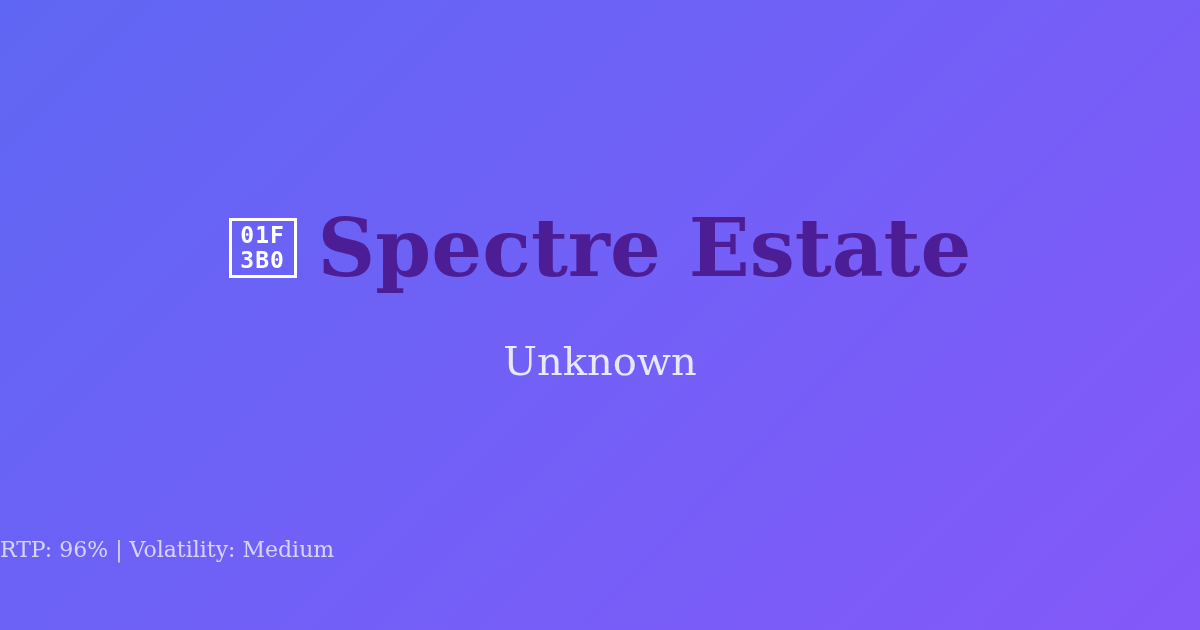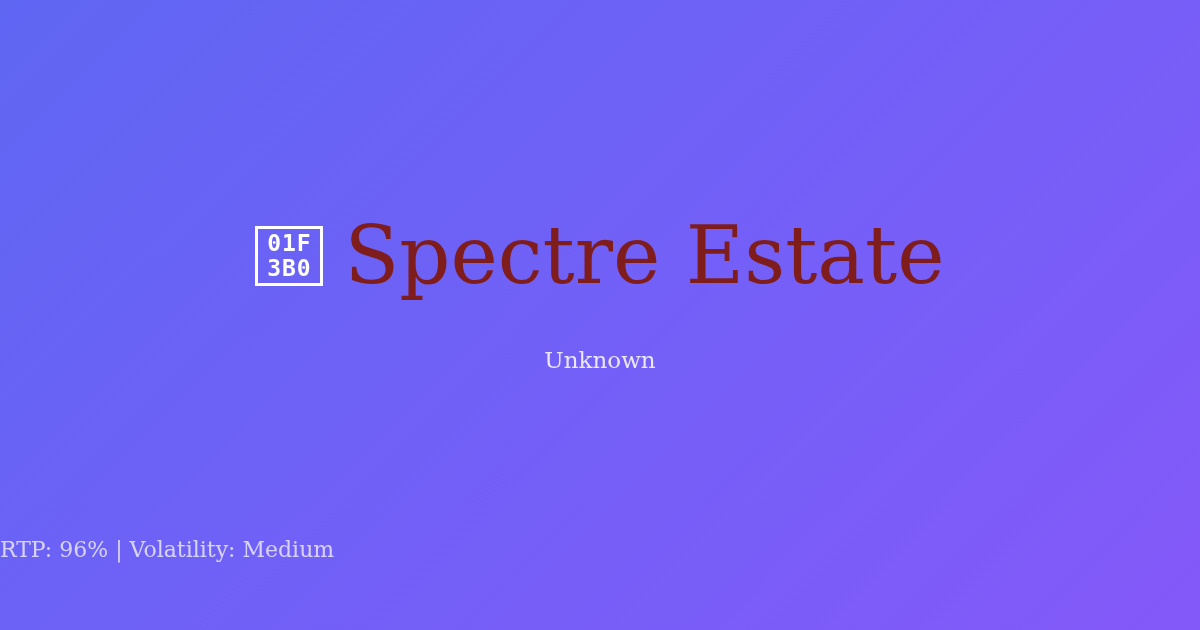--- a/index.html
+++ b/index.html
@@ -66,29 +66,29 @@
     font-size:23px;
     font-weight:700;
     letter-spacing:1px;
     color:#ffffff;
     line-height:25px;
     display:block;
   }
 
   .title {
     font-size:80px;
-    font-weight:400;
-    color:#7f1d1d;
+    font-weight:700;
+    color:#4c1d95;
     letter-spacing:0px;
     line-height:1;
   }
 
   .subtitle {
     margin-top:53px;
-    font-size:23px;
+    font-size:40px;
     font-weight:400;
     color:rgba(255,255,255,0.85);
     line-height:1;
     text-align:right;
   }
 
   .footer {
     position:absolute;
     left:0;
     right:0;

